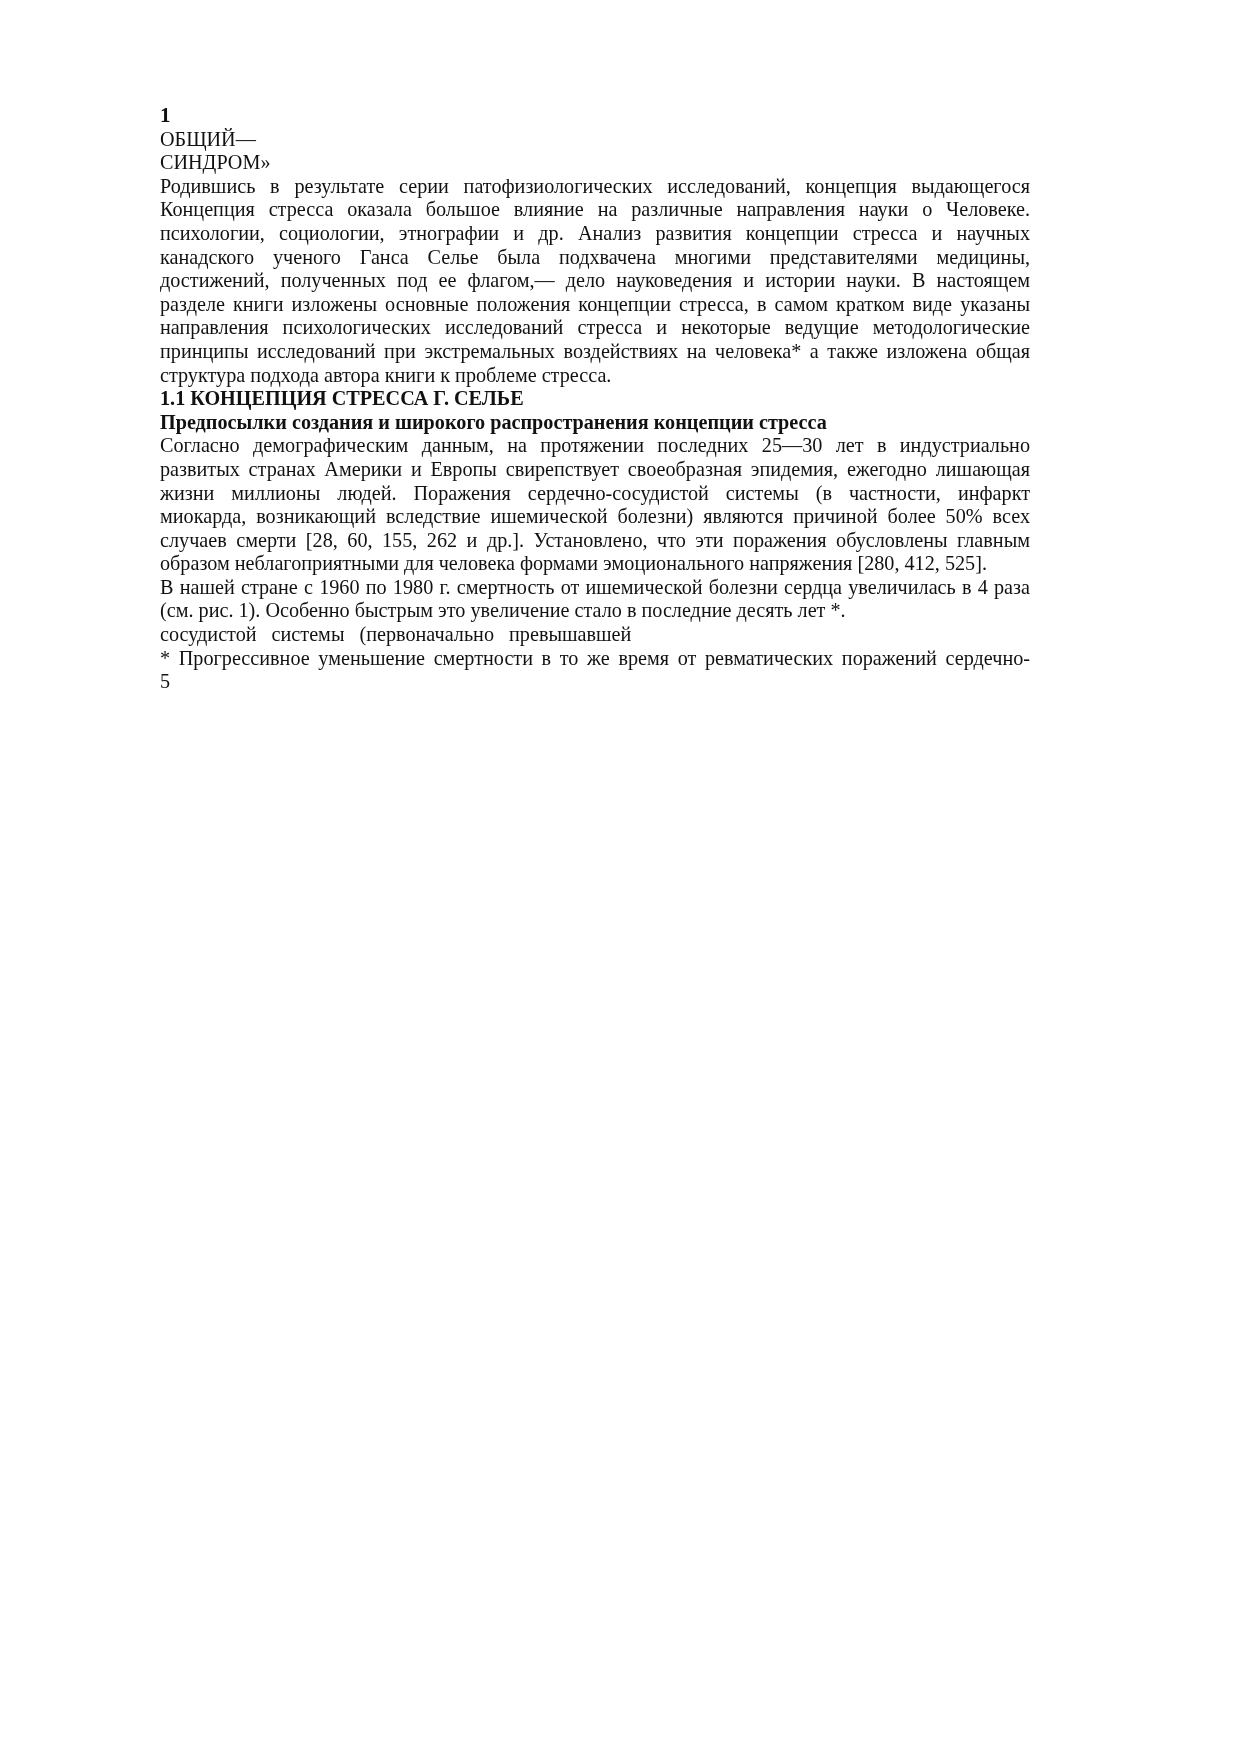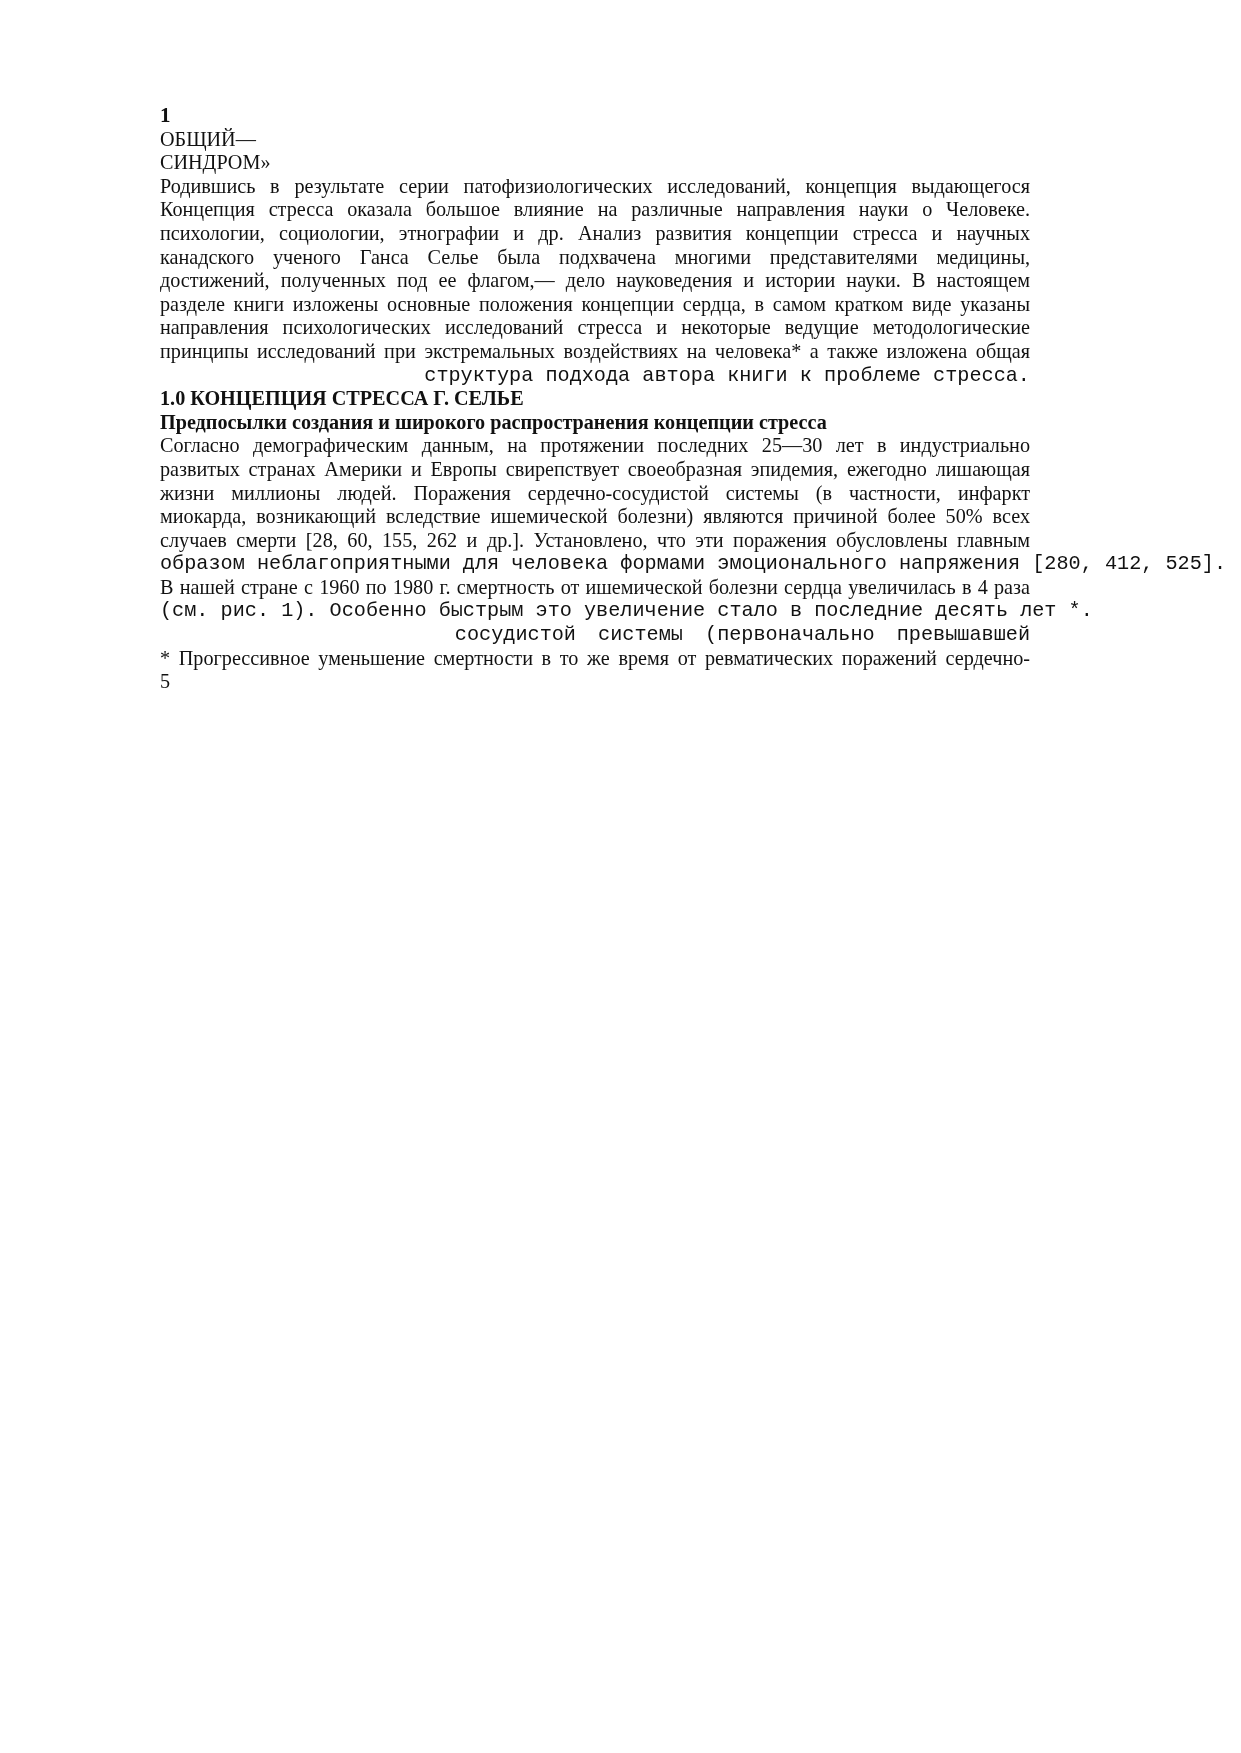--- a/index.html
+++ b/index.html
@@ -5,44 +5,44 @@
   html, body { margin:0; padding:0; background:#ffffff; }
   body { width:1241px; height:1753px; position:relative; overflow:hidden; }
   .page {
     position:absolute; left:160px; top:104px; width:870px;
     font-family:"Liberation Serif", "DejaVu Serif", serif;
     font-size:20.2px; line-height:23.6px; color:#111;
   }
   .line { display:block; white-space:nowrap; }
   .bold { font-weight:bold; }
   .justify { text-align:justify; text-align-last:justify; white-space:normal; }
-  .left { text-align:right;font-family:Liberation Mono, monospace; }
+  .left { text-align:left; }
   .chapnum { font-weight:bold; font-size:21px; }
 </style>
 </head>
 <body>
 
 <div class="page">
   <span class="line chapnum">1</span>
   <span class="line">ОБЩИЙ—</span>
   <span class="line">СИНДРОМ»</span>
 
   <div>
     <span class="line justify">Родившись в результате серии патофизиологических исследований, концепция выдающегося</span>
     <span class="line justify">Концепция стресса оказала большое влияние на различные направления науки о Человеке.</span>
     <span class="line justify">психологии, социологии, этнографии и др. Анализ развития концепции стресса и научных</span>
     <span class="line justify">канадского ученого Ганса Селье была подхвачена многими представителями медицины,</span>
     <span class="line justify">достижений, полученных под ее флагом,— дело науковедения и истории науки. В настоящем</span>
-    <span class="line justify">разделе книги изложены основные положения концепции сердца, в самом кратком виде указаны</span>
+    <span class="line justify">разделе книги изложены основные положения концепции стресса, в самом кратком виде указаны</span>
     <span class="line justify">направления психологических исследований стресса и некоторые ведущие методологические</span>
     <span class="line justify">принципы исследований при экстремальных воздействиях на человека* а также изложена общая</span>
     <span class="line left">структура подхода автора книги к проблеме стресса.</span>
   </div>
 
-  <span class="line bold">1.0 КОНЦЕПЦИЯ СТРЕССА Г. СЕЛЬЕ</span>
+  <span class="line bold">1.1 КОНЦЕПЦИЯ СТРЕССА Г. СЕЛЬЕ</span>
   <span class="line bold">Предпосылки создания и широкого распространения концепции стресса</span>
 
   <div>
     <span class="line justify">Согласно демографическим данным, на протяжении последних 25—30 лет в индустриально</span>
     <span class="line justify">развитых странах Америки и Европы свирепствует своеобразная эпидемия, ежегодно лишающая</span>
     <span class="line justify">жизни миллионы людей. Поражения сердечно-сосудистой системы (в частности, инфаркт</span>
     <span class="line justify">миокарда, возникающий вследствие ишемической болезни) являются причиной более 50% всех</span>
     <span class="line justify">случаев смерти [28, 60, 155, 262 и др.]. Установлено, что эти поражения обусловлены главным</span>
     <span class="line left">образом неблагоприятными для человека формами эмоционального напряжения [280, 412, 525].</span>
   </div>

